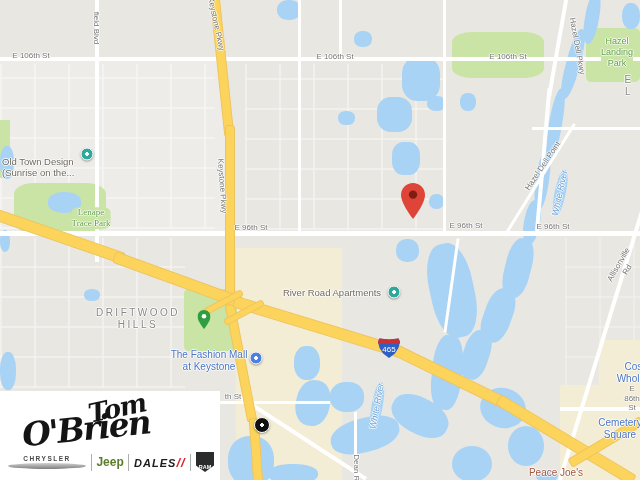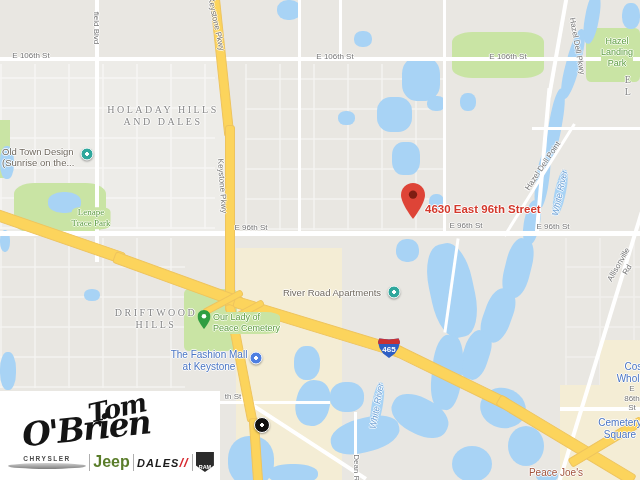--- a/index.html
+++ b/index.html
@@ -17,56 +17,56 @@
   .water{position:absolute;background:#a8d3f5;border-radius:45%;}
   .rw{position:absolute;background:#ffffff;}
   .ry{position:absolute;background:#fcd45c;border:1px solid #eec45e;border-radius:3px;}
   
   .lbl{position:absolute;white-space:pre-line;text-align:center;line-height:1.2;pointer-events:none;
        transform:translate(-50%,-50%);
        text-shadow:0 1px 0 rgba(255,255,255,.85),0 -1px 0 rgba(255,255,255,.85),
                    1px 0 0 rgba(255,255,255,.85),-1px 0 0 rgba(255,255,255,.85);}
   .lbl.left{transform:none;text-align:left;}
   .lbl.road{font-size:8px;color:#767676;}
-  .lbl.area{font-size:10px;letter-spacing:2.5px;color:#878787;font-family:Liberation Serif, serif;}
+  .lbl.area{font-size:10px;letter-spacing:2.5px;color:#878787;}
   .lbl.park{font-size:9px;color:#5f9e43;}
   .lbl.water{font-size:9px;font-style:italic;color:#6b9fd4;}
   .lbl.poiblue{font-size:10px;color:#4a75c4;}
   .lbl.poigray{font-size:9.5px;color:#70695f;}
   .lbl.poired{font-size:10px;color:#a3543d;}
   .lbl.poidark{font-size:9.5px;color:#474747;}
   .marker-label{position:absolute;left:425px;top:203px;font-size:11.5px;font-weight:bold;color:#d3392c;
        text-shadow:0 1px 0 rgba(255,255,255,.9),0 -1px 0 rgba(255,255,255,.9),
                    1px 0 0 rgba(255,255,255,.9),-1px 0 0 rgba(255,255,255,.9);}
   
   .pin{position:absolute;}
   .cpin{display:block;width:11px;height:11px;border:1.5px solid #fff;border-radius:50%;
         box-shadow:0 1px 2px rgba(0,0,0,.35);
         background-image:radial-gradient(circle at 50% 50%, #fff 0 1.8px, transparent 2px);}
   .cpin.big{width:14px;height:14px;}
   
   .shield465{position:absolute;left:378px;top:338px;width:22px;height:20px;background:#2e5fc4;
      clip-path:polygon(6% 2%,50% 7%,94% 2%,100% 20%,93% 50%,77% 78%,50% 100%,23% 78%,7% 50%,0 20%);}
   .sh-red{position:absolute;top:0;left:0;right:0;height:6px;background:#ca3134;}
   .sh-num{position:absolute;top:7px;left:0;width:100%;text-align:center;
-          font-size:8px;font-weight:bold;color:#fff;}
+          font-size:8px;font-weight:normal;color:#fff;}
   
   .dealer{position:absolute;left:0;top:391px;width:220px;height:89px;background:#ffffff;z-index:50;}
   .script1{position:absolute;left:88px;top:2px;font-family:"DejaVu Serif",serif;font-style:italic;
            font-weight:bold;font-size:26px;color:#141414;transform:rotate(-12deg);letter-spacing:-1px;}
   .script2{position:absolute;left:22px;top:18px;font-family:"DejaVu Serif",serif;font-style:italic;
            font-weight:bold;font-size:33px;color:#141414;transform:rotate(-6deg);letter-spacing:-2px;}
   .brandrow{position:absolute;left:8px;top:57px;width:206px;height:28px;display:flex;
             align-items:center;justify-content:space-between;}
   .bsep{width:1px;height:17px;background:#aeaeae;}
   .chrysler{display:flex;flex-direction:column;align-items:center;}
   .chrysler .txt{font-size:6.5px;font-weight:bold;letter-spacing:1.5px;color:#4a4a4a;}
   .wing{width:78px;height:6px;margin-top:1px;border-radius:50%;
         background:linear-gradient(180deg,#d2d2d2,#7e7e7e);}
-  .jeep{font-size:16px;font-weight:bold;color:#5a7d2a;letter-spacing:0;}
+  .jeep{font-size:12px;font-weight:bold;color:#5a7d2a;letter-spacing:0;}
   .dodge{font-size:11px;font-weight:bold;font-style:italic;color:#1c1c1c;letter-spacing:1px;}
   .slashes{color:#d7282f;font-weight:bold;font-style:italic;font-size:13px;}
   .rambadge{position:relative;width:18px;height:20px;background:#2b2b2b;
      clip-path:polygon(0 0,100% 0,100% 68%,50% 100%,0 68%);display:flex;align-items:flex-end;justify-content:center;}
   .rambadge span{font-size:5.5px;font-weight:bold;color:#fff;margin-bottom:2px;}
 </style>
 </head>
 <body>
 
 <div class="stage">
@@ -171,34 +171,30 @@
         <div class="lbl road" style="left: 222px; top: 186px; transform: translate(-50%, -50%) rotate(86deg);">Keystone Pkwy</div>
         <div class="lbl road" style="left: 251px; top: 228px; transform: translate(-50%, -50%);">E 96th St</div>
         <div class="lbl road" style="left: 466px; top: 226px; transform: translate(-50%, -50%);">E 96th St</div>
         <div class="lbl road" style="left: 553px; top: 227px; transform: translate(-50%, -50%);">E 96th St</div>
         <div class="lbl road" style="left: 577px; top: 46px; transform: translate(-50%, -50%) rotate(80deg);">Hazel Dell Pkwy</div>
         <div class="lbl road" style="left: 543px; top: 166px; transform: translate(-50%, -50%) rotate(-56deg);">Hazel Dell Point</div>
         <div class="lbl road" style="left: 623px; top: 267px; transform: translate(-50%, -50%) rotate(-60deg);">Allisonville Rd</div>
         <div class="lbl road" style="left: 356px; top: 470px; transform: translate(-50%, -50%) rotate(90deg);">Dean Rd</div>
         <div class="lbl road" style="left: 632px; top: 398px; transform: translate(-50%, -50%);">E 86th St</div>
         <div class="lbl road" style="left: 233px; top: 397px; transform: translate(-50%, -50%);">th St</div>
-        <div class="lbl area" style="left: 163px; top: 116px; transform: translate(-50%, -50%);">HOLADAY HILLS
-AND DALES</div>
-        <div class="lbl area" style="left: 156px; top: 319px; transform: translate(-50%, -50%);">DRIFTWOOD
+        <div class="lbl area" style="left: 138px; top: 319px; transform: translate(-50%, -50%);">DRIFTWOOD
 HILLS</div>
         <div class="lbl area" style="left: 629px; top: 86px; transform: translate(-50%, -50%);">E L</div>
         <div class="lbl park" style="left: 617px; top: 52px; transform: translate(-50%, -50%);">Hazel
 Landing Park</div>
         <div class="lbl park" style="left: 91px; top: 218px; transform: translate(-50%, -50%); font-family: Liberation Serif, serif;">Lenape
 Trace Park</div>
-        <div class="lbl park left" style="left: 213px; top: 312px;">Our Lady of
-Peace Cemetery</div>
         <div class="lbl water" style="left: 560px; top: 193px; transform: translate(-50%, -50%) rotate(-78deg);">White River</div>
         <div class="lbl water" style="left: 377px; top: 406px; transform: translate(-50%, -50%) rotate(-80deg);">White River</div>
-        <div class="lbl poigray left" style="left: 2px; top: 146px;">Old Town Design
+        <div class="lbl poigray left" style="left: 2px; top: 156px;">Old Town Design
 (Sunrise on the...</div>
         <div class="lbl poigray" style="left: 332px; top: 293px; transform: translate(-50%, -50%);">River Road Apartments</div>
         <div class="lbl poiblue" style="left: 209px; top: 361px; transform: translate(-50%, -50%);">The Fashion Mall
 at Keystone</div>
         <div class="lbl poiblue" style="left: 620px; top: 429px; transform: translate(-50%, -50%);">Cemetery Square</div>
         <div class="lbl poiblue" style="left: 640px; top: 373px; transform: translate(-50%, -50%);">Costco Wholesale</div>
         <div class="lbl poired" style="left: 556px; top: 473px; transform: translate(-50%, -50%);">Peace Joe's</div>
       </div>
     <div id="pins-layer" class="abs" style="left:0;top:0;width:640px;height:480px;">
         <div class="pin" style="left: 87px; top: 154px; transform: translate(-50%, -50%);">
@@ -218,21 +214,20 @@
           <span class="cpin big" style="background-color:#111111"></span>
         </div>
       </div>
 
     <div class="pin" style="left:413px;top:223px;transform:translate(-50%,-100%);">
       <svg width="24" height="36" viewBox="0 0 24 36">
         <path d="M12 0C5.4 0 0 5.4 0 12c0 8.8 12 24 12 24s12-15.2 12-24C24 5.4 18.6 0 12 0z" fill="#de4437"></path>
         <circle cx="12" cy="11.6" r="4.2" fill="#7e1d12"></circle>
       </svg>
     </div>
-    <div class="marker-label">4630 East 96th Street</div>
   </div>
 
   <div class="dealer">
     <div class="script1">Tom</div>
     <div class="script2">O'Brien</div>
     <div class="brandrow">
       <div class="chrysler">
         <span class="txt">CHRYSLER</span>
         <span class="wing"></span>
       </div>

